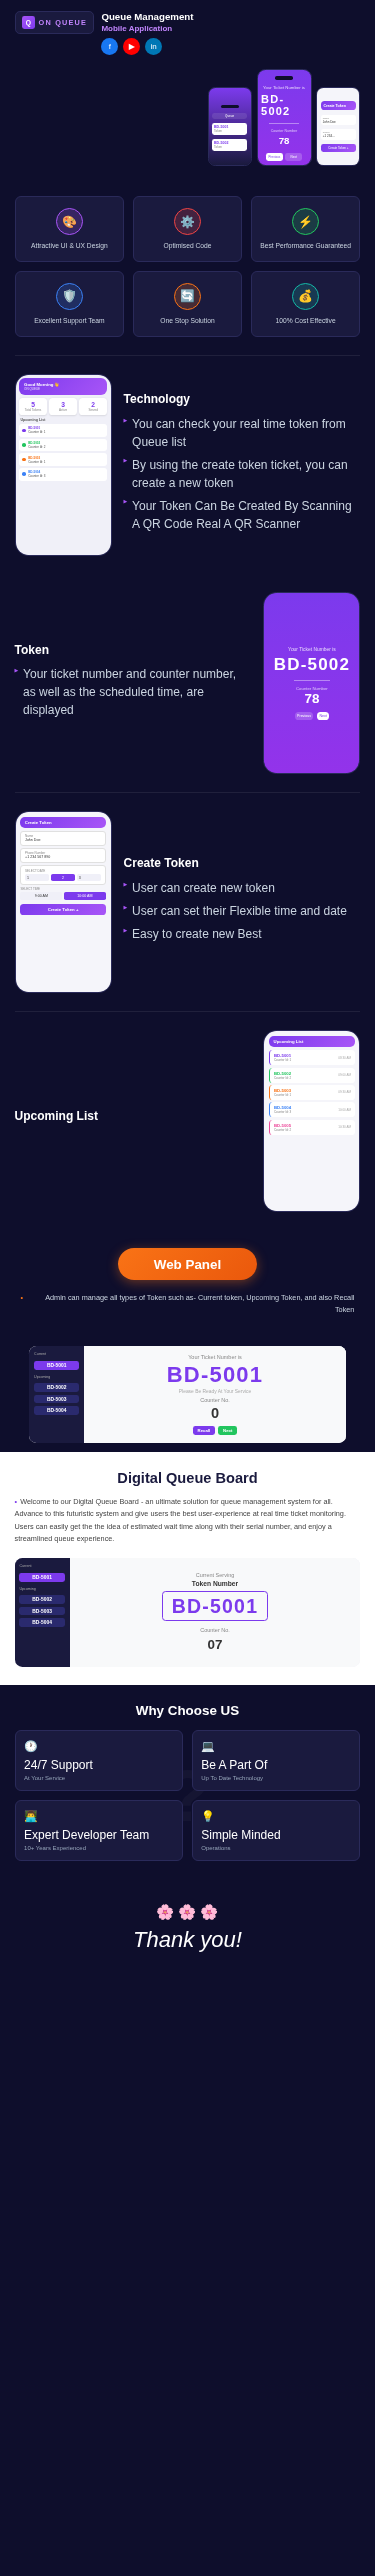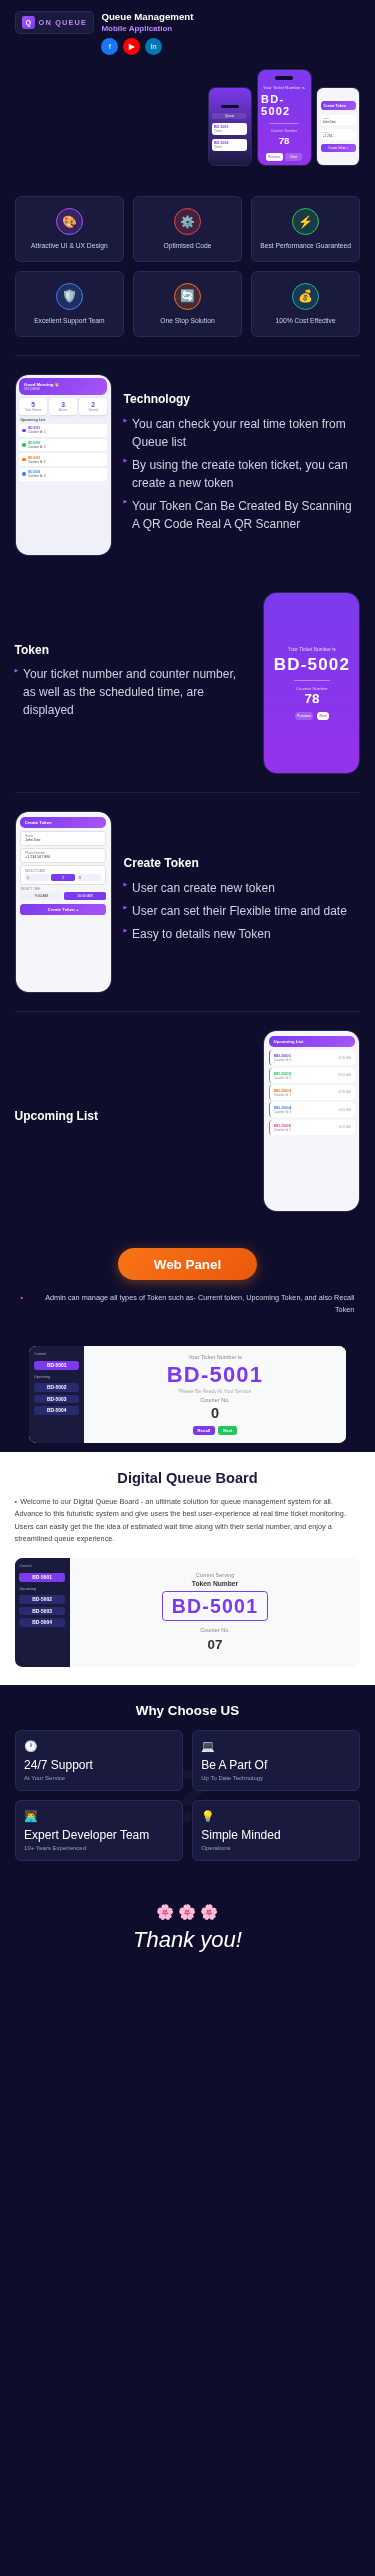--- a/index.html
+++ b/index.html
@@ -609,21 +609,21 @@
         </div>
       </div>
       <div class="create-btn">Create Token +</div>
     </div>
   </div>
   <div class="feature-content">
     <div class="feature-title">Create Token</div>
     <ul class="feature-list">
       <li>User can create new token</li>
       <li>User can set their Flexible time and date</li>
-      <li>Easy to details new Token</li>
+      <li>Easy to create new Best</li>
     </ul>
   </div>
 </div>
 
 <div class="section-divider"></div>
 
 <div class="feature-section reverse">
   <div class="feature-phone">
     <div class="upcoming-screen">
       <div class="upcoming-header">Upcoming List</div>

